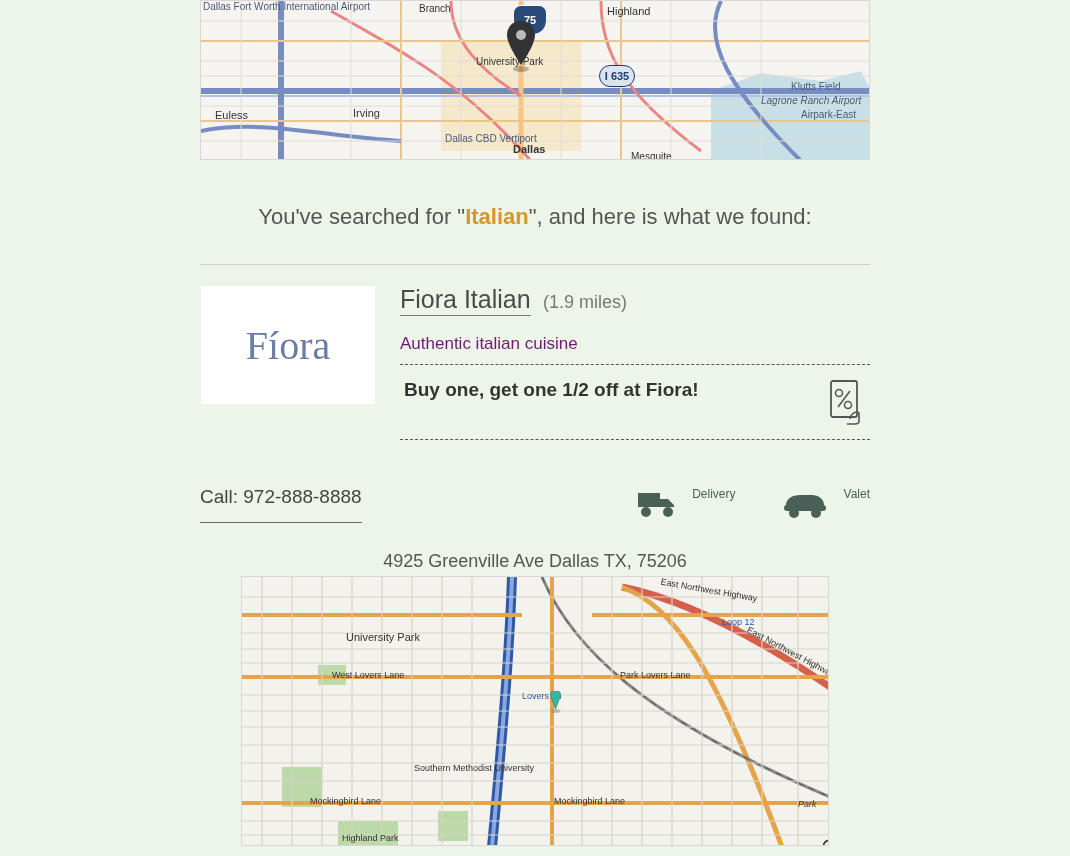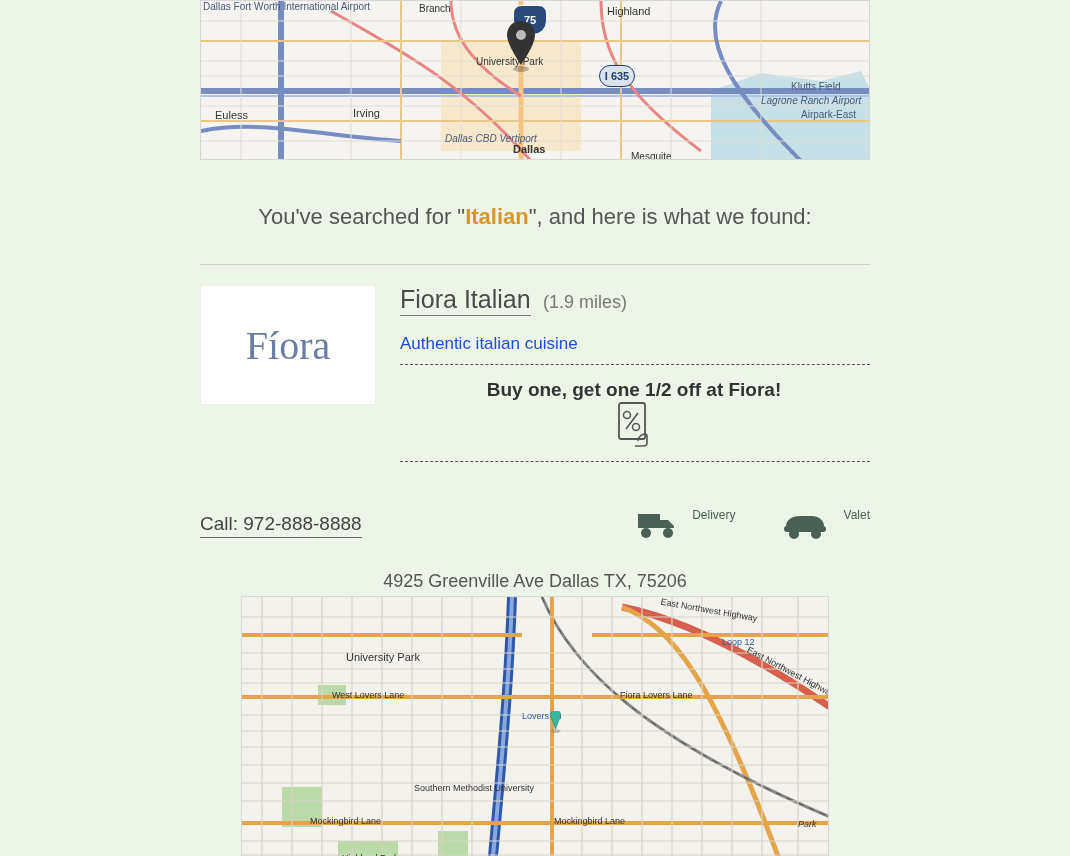--- a/index.html
+++ b/index.html
@@ -58,42 +58,42 @@
   .listing-body { flex:1; min-width:0; }
   .title-line { padding-bottom:6px; }
   .rest-name {
     font-size:25px;
     color:#4b4b4b;
     border-bottom:1px solid #7a7a7a;
     padding-bottom:2px;
     margin-right:8px;
   }
   .dist { font-size:18px; color:#777; }
-  .tagline { font-size:17px; color:#1d4ed8; margin:14px 0 10px 0; }
+  .tagline { font-size:17px; color:#701a75; margin:14px 0 10px 0; }
   .offer-box {
     border-top:1.5px dashed #555;
     border-bottom:1.5px dashed #555;
     padding:14px 6px 14px 4px;
     margin-top:8px;
-    display:flex; align-items:center; justify-content:space-between;flex-direction:column;
+    display:flex; justify-content:space-between;
   }
   .offer-text { font-size:19px; font-weight:bold; color:#333; }
   .coupon-icon {
     width:36px; height:46px;
   }
   .info-row {
     display:flex;
     align-items:center;
     margin-top:46px;
     gap: 44px;
   }
   .call {
     font-size:19px; color:#444;
     border-bottom:1.5px solid #6a6a6a;
-    padding-bottom:2px;
+    padding-bottom:14px;
   }
   .spacer { flex:1; }
   .feat { display:flex; gap:14px; color:#4a6057; font-size:12px; }
   .feat svg { fill:#4a6057; }
   .addr { text-align:center; font-size:18px; color:#555; margin:28px 0 4px 0; }
   .loc-map {
     width:588px; height:270px;
     margin:0 auto;
     background:#f1efe9;
     border:1px solid #d7d7d7;
@@ -180,21 +180,21 @@
       <span class="label" style="left:152px; top:106px;">Irving</span>
       <span class="label" style="left:406px; top:4px;">Highland</span>
       <span class="label" style="left:218px; top:2px; font-size:10px;">Branch</span>
       <span class="label" style="left:14px; top:108px;">Euless</span>
       <span class="label" style="left:275px; top:55px; font-size:10px; width:50px; text-align:center;">University Park</span>
       <span class="label" style="left:430px; top:150px; font-size:10px;">Mesquite</span>
       <span class="label labelB" style="left:2px; top:0px;">Dallas Fort Worth International Airport</span>
       <span class="label labelB" style="left:590px; top:80px;">Klutts Field</span>
       <span class="label labelB" style="left:560px; top:94px;font-style:italic;">Lagrone Ranch Airport</span>
       <span class="label labelB" style="left:600px; top:108px;">Airpark-East</span>
-      <span class="label labelB" style="left:244px; top:132px;font-style:italic;">Dallas CBD Vertiport</span>
+      <span class="label labelB" style="left:244px; top:132px;">Dallas CBD Vertiport</span>
 
       <div class="shield us" style="left:312px; top:4px;">
           <span>75</span>
         </div>
       <div class="shield" style="left:398px; top:64px;">
           <span>I 635</span>
         </div>
 
       <div class="map-pin">
         <svg width="30" height="52" viewBox="0 0 30 52">
@@ -316,21 +316,21 @@
               <path d="M430 0 L430 270"></path>
             <path d="M460 0 L460 270"></path>
               <path d="M490 0 L490 270"></path>
               <path d="M520 0 L520 270"></path>
             <path d="M556 0 L556 270"></path>
           </g>
         </svg>
 
         <span class="label" style="left:104px; top:54px;">University Park</span>
         <span class="label" style="left:90px; top:93px; font-size:9px;">West Lovers Lane</span>
-        <span class="label" style="left:378px; top:93px; font-size:9px;">Fiora Lovers Lane</span>
+        <span class="label" style="left:378px; top:93px; font-size:9px;">Park Lovers Lane</span>
         <span class="label" style="left:280px; top:114px; font-size:9px; color:#2f58a6;">Lovers Ln</span>
         <span class="label" style="left:68px; top:219px; font-size:9px;">Mockingbird Lane</span>
         <span class="label" style="left:312px; top:219px; font-size:9px;">Mockingbird Lane</span>
         <span class="label" style="left:172px; top:186px; font-size:9px; width:64px;">Southern Methodist University</span>
         <span class="label" style="left:100px; top:256px; font-size:9px;">Highland Park</span>
         <span class="label" style="left:480px; top:40px; font-size:9px; color:#2f58a6;">Loop 12</span>
         <span class="label" style="left:418px; top:8px; font-size:9px; transform:rotate(10deg);">East Northwest Highway</span>
         <span class="label" style="left:500px; top:70px; font-size:9px; transform:rotate(28deg);">East Northwest Highway</span>
         <span class="label" style="left:556px; top:222px; font-size:9px;font-style:italic;">Park</span>
 

